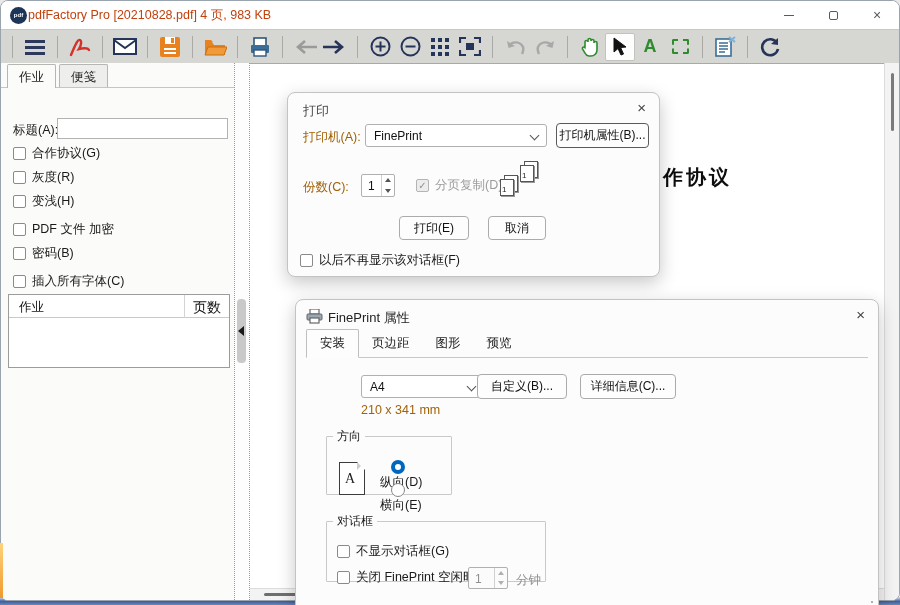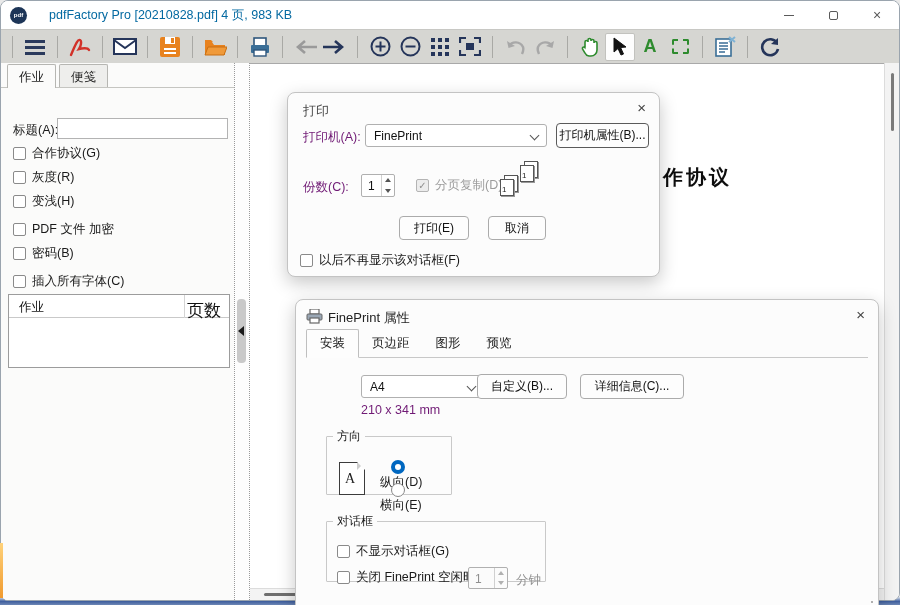--- a/index.html
+++ b/index.html
@@ -13,21 +13,21 @@
   #orange-artifact { position:absolute; left:0; top:543px; width:3px; height:55px; background:linear-gradient(#ffd27a,#f09a2e); z-index:40; }
 
   
   #app { position:absolute; left:0; top:0; width:900px; height:601px; background:#fff;
          border:1px solid #9aa4ae; border-radius:8px; overflow:hidden; z-index:10; }
 
   
   #titlebar { position:relative; height:28px; background:#fff; display:flex; align-items:center; }
   #logo { width:17px; height:17px; margin-left:9px; border-radius:50%; background:#1d3557; color:#fff;
           font-size:6px; font-weight:bold; display:flex; align-items:center; justify-content:center; }
-  #title-text { margin-left:22px; font-size:12.5px; color:#0369a1; }
+  #title-text { margin-left:1px; font-size:12.5px; color:#c2410c; }
   #win-controls { position:absolute; right:0; top:0; height:28px; display:flex; }
   .win-btn { width:44px; height:28px; display:flex; align-items:center; justify-content:center; color:#5a5a5a; }
   .glyph-min { width:10px; height:1px; background:#5a5a5a; display:inline-block; }
   .glyph-max { width:9px; height:9px; border:1px solid #5a5a5a; border-radius:2px; display:inline-block; }
   .glyph-close { font-size:14px; line-height:1; }
 
   
   #toolbar { height:34px; background:#d6d6d2; border-top:1px solid #c8c8c4; display:flex; align-items:center; padding:0 4px; }
   .tb-sep { width:1px; height:22px; background:#a9a9a5; margin:0 7px; flex:none; }
   .tb-btn { width:30px; height:28px; display:flex; align-items:center; justify-content:center; flex:none; }
@@ -47,21 +47,21 @@
   .side-body { position:absolute; left:0; top:24px; right:0; bottom:0; border-top:1px solid #c5c5c1; background:#fbfbfa; }
   .fld-label { position:absolute; left:12px; top:34px; font-size:12.5px; color:#1a1a1a; }
   #title-input { position:absolute; left:56px; top:30px; width:171px; height:21px; border:1px solid #b3b3b3;
                  background:#fff; font-size:12px; padding:0 4px; font-family:"Liberation Sans",sans-serif; }
   .chk-row { position:absolute; left:12px; display:flex; align-items:center; }
   .chk-box { width:13px; height:13px; background:#fff; border:1px solid #8a8a8a; border-radius:2px; flex:none; }
   .chk-lbl { font-size:12.5px; color:#1a1a1a; margin-left:6px; white-space:nowrap; }
   #job-list { position:absolute; left:7px; top:206px; width:222px; height:74px; background:#fff; border:1px solid #9c9c9c; }
   .jl-head { position:relative; height:23px; border-bottom:1px solid #c9c9c9; }
   .jl-h1 { position:absolute; left:10px; top:4px; font-size:12.5px; color:#111; }
-  .jl-h2 { position:absolute; right:8px; top:4px; font-size:17px; color:#111; }
+  .jl-h2 { position:absolute; right:8px; top:4px; font-size:14px; color:#111; }
   .jl-vsep { position:absolute; right:44px; top:0; width:1px; height:23px; background:#d4d4d4; }
   .jl-row { position:relative; height:22px; }
   .jl-c1 { position:absolute; left:10px; top:4px; font-size:12.5px; color:#222; }
   .jl-c2 { position:absolute; right:12px; top:4px; font-size:12.5px; color:#222; }
 
   
   #splitter { width:16px; flex:none; position:relative; border-left:1px dotted #9a9a9a; border-right:1px dotted #9a9a9a; background:#fdfdfd; }
   #split-handle { position:absolute; left:2px; top:236px; width:9px; height:64px; background:#c9c9c9; border-radius:4px; }
   #split-arrow { position:absolute; left:1px; top:27px; width:0; height:0; border-top:5px solid transparent;
                  border-bottom:5px solid transparent; border-right:6px solid #1a1a1a; }
@@ -77,21 +77,21 @@
   #vscroll-thumb { position:absolute; left:6px; top:10px; width:3px; height:58px; background:#7a7a7a; border-radius:2px; }
 
   
   .dialog { position:absolute; background:#fcfcfc; border:1px solid #c3c3c3; border-radius:8px;
             box-shadow:0 6px 18px rgba(0,0,0,.22); z-index:30; }
   #print-dialog { left:287px; top:92px; width:373px; height:185px; }
   #fineprint-dialog { left:295px; top:299px; width:584px; height:322px; border-radius:8px 8px 0 0; }
   .dlg-title { position:absolute; left:15px; top:9px; font-size:13px; color:#4a4a4a; }
   .dlg-close { position:absolute; right:13px; top:6px; font-size:15px; color:#444; }
 
-  .lbl { font-size:12.5px; color:#701a75; position:absolute; }
+  .lbl { font-size:12.5px; color:#a16207; position:absolute; }
   .combo { position:absolute; background:#fff; border:1px solid #b0b0b0; border-radius:3px; }
   .combo-val { position:absolute; left:8px; top:4px; font-size:12px; color:#111; }
   .chev { position:absolute; right:8px; top:7px; width:7px; height:7px; border-right:1.4px solid #555;
           border-bottom:1.4px solid #555; transform:rotate(45deg); }
   .btn { position:absolute; background:#fdfdfd; border:1px solid #ababab; border-radius:4px;
          font-size:12px; color:#111; display:flex; align-items:center; justify-content:center;
          font-family:"Liberation Sans",sans-serif; }
   .btn.focused { border:1.6px solid #5a5a5a; }
 
   .spin { position:absolute; background:#fff; border:1px solid #b0b0b0; border-radius:2px; }
@@ -435,21 +435,21 @@
       <div class="fp-tab">页边距</div>
       <div class="fp-tab">图形</div>
       <div class="fp-tab">预览</div>
     </div>
 
     <div class="combo" style="left:65px; top:75px; width:123px; height:23px">
       <span class="combo-val">A4</span>
       <span class="chev"></span>
     </div>
     <div class="btn" style="left:181px; top:74px; width:90px; height:25px">自定义(B)...</div>
-    <div class="btn" style="left:284px; top:74px; width:104px; height:25px">详细信息(C)...</div>
+    <div class="btn" style="left:284px; top:74px; width:96px; height:25px">详细信息(C)...</div>
     <div class="lbl" style="left:65px; top:103px">210 x 341 mm</div>
 
     <fieldset style="left:30px; top:128px; width:126px; height:67px">
       <legend>方向</legend>
       <div id="page-icon">
         <div id="page-fold2"></div>
           <div id="page-fold"></div>
         <div id="page-letter">A</div>
       </div>
       <div class="radio-row" style="left:47px; top:15px">

